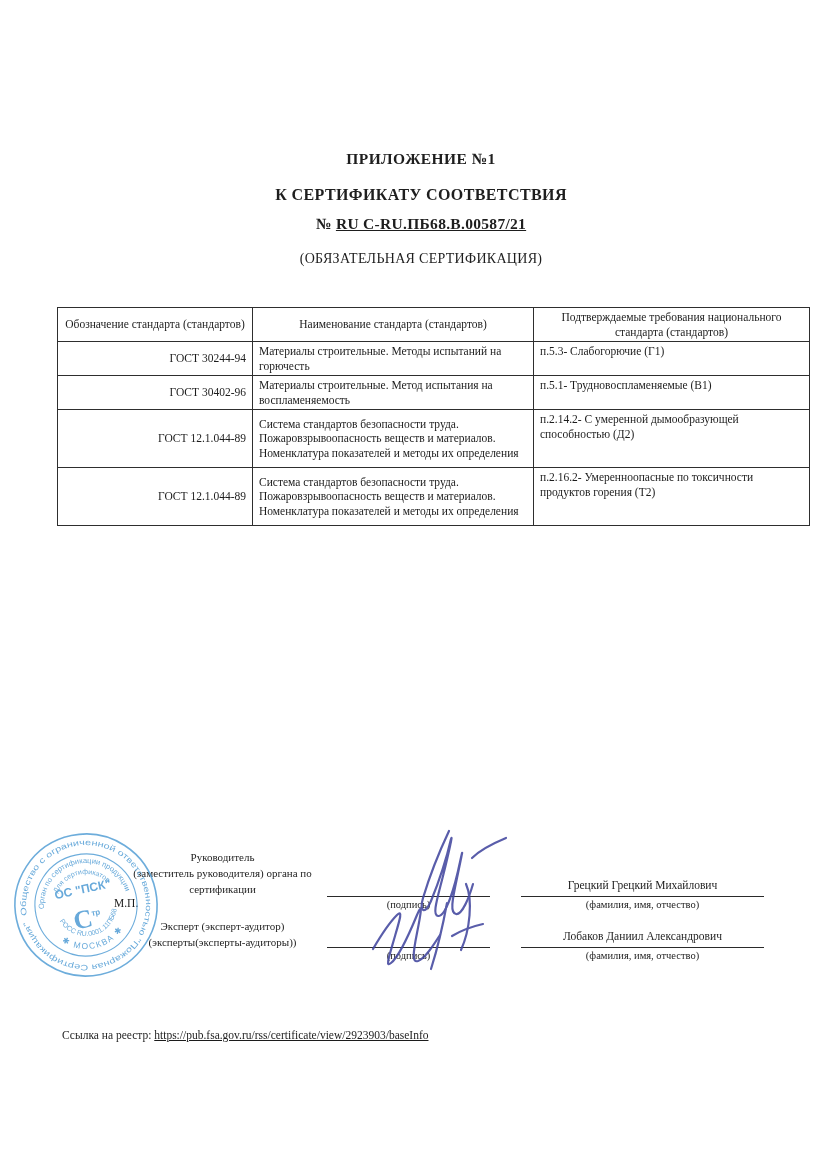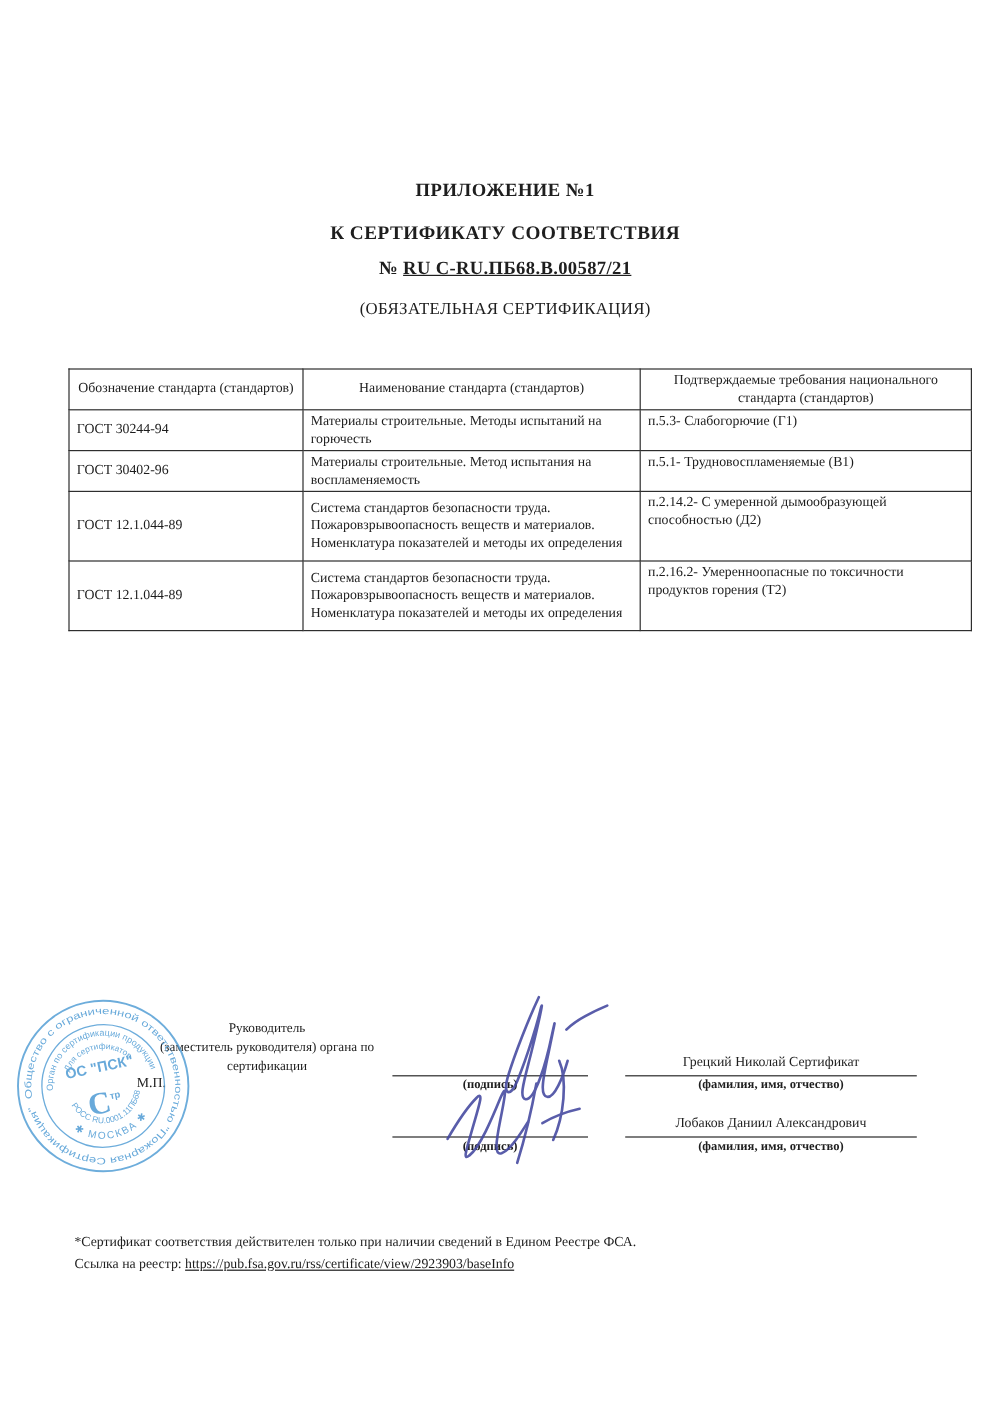--- a/index.html
+++ b/index.html
@@ -20,38 +20,38 @@
   .t4{position:absolute;left:0;top:251px;width:100%;font-size:14px;letter-spacing:.3px;}
   
   .std-table{
     position:absolute;left:57px;top:307px;width:713px;
     border-collapse:collapse;table-layout:fixed;
     font-size:11.5px;line-height:14.5px;color:#1c1c1c;
   }
   .std-table td,.std-table th{
     border:1px solid #2e2e2e;padding:2px 6px;font-weight:normal;
   }
-  .col-a{width:182px;text-align:left;vertical-align:middle;}
+  .col-a{width:182px;text-align:right;vertical-align:middle;}
   .col-b{width:268px;vertical-align:middle;}
   .col-c{width:263px;text-align:left;vertical-align:top;padding-top:3px;}
   .std-table thead th{text-align:center;vertical-align:middle;}
   .rh-head{height:34px;}
   .rh-s{height:31px;}
   .rh-l{height:58px;}
   
   .sig-label{position:absolute;font-size:11px;line-height:16px;text-align:center;}
   .role1{left:95px;top:849px;width:255px;}
   .role2{left:95px;top:918px;width:255px;}
   .mp{position:absolute;left:114px;top:897px;font-size:11.5px;z-index:1;}
   .sig-line{position:absolute;border-bottom:1.2px solid #2a2a2a;height:0;}
   .line-sig1{left:327px;top:896px;width:163px;}
   .line-sig2{left:327px;top:947px;width:163px;}
   .line-name1{left:521px;top:896px;width:243px;}
   .line-name2{left:521px;top:947px;width:243px;}
-  .caption{position:absolute;font-size:10.5px;text-align:center;font-weight:bold;}
+  .caption{position:absolute;font-size:10.5px;text-align:center;}
   .cap-sig1{left:327px;top:899px;width:163px;}
   .cap-sig2{left:327px;top:950px;width:163px;}
   .cap-name1{left:521px;top:899px;width:243px;}
   .cap-name2{left:521px;top:950px;width:243px;}
   .name{position:absolute;font-size:11.5px;text-align:center;}
   .name1{left:521px;top:879px;width:243px;}
   .name2{left:521px;top:930px;width:243px;}
   
   .stamp-svg{position:absolute;left:10px;top:829px;z-index:2;transform:rotate(-12deg);}
   .ink-svg{position:absolute;left:0;top:0;z-index:3;pointer-events:none;}
@@ -104,24 +104,28 @@
   </table>
 
   <div class="mp">М.П.</div>
 
   <div class="sig-label role1">
     <span style="display:block">Руководитель</span>
     <span style="display:block">(заместитель руководителя) органа по</span>
     <span style="display:block">сертификации</span>
   </div>
 
+  <div class="sig-label role2">
+    <span style="display:block">Эксперт (эксперт-аудитор)</span>
+    <span style="display:block">(эксперты(эксперты-аудиторы))</span>
+  </div>
 
   <div class="sig-line line-sig1"></div>
   <div class="caption cap-sig1">(подпись)</div>
-  <div class="name name1">Грецкий Николай Сертификат</div>
+  <div class="name name1">Грецкий Грецкий Михайлович</div>
   <div class="sig-line line-name1"></div>
   <div class="caption cap-name1">(фамилия, имя, отчество)</div>
 
   <div class="sig-line line-sig2"></div>
   <div class="caption cap-sig2">(подпись)</div>
   <div class="name name2">Лобаков Даниил Александрович</div>
   <div class="sig-line line-name2"></div>
   <div class="caption cap-name2">(фамилия, имя, отчество)</div>
 
   <svg class="stamp-svg" width="152" height="152" viewBox="0 0 152 152">
@@ -167,17 +171,16 @@
       </g>
       <g>
         <path d="M 373 949 C 380 937 390 922 397 915 C 403 909 400 919 395 936 C 389 957 385 968 391 963 C 400 956 410 932 417 915 C 423 901 421 913 417 933 C 413 953 412 963 418 961 C 426 958 434 944 440 935"></path>
         <path d="M 447 903 C 443 925 437 950 431 969"></path>
         <path d="M 452 936 C 462 930 474 926 483 924"></path>
       </g>
     </g>
   </svg>
 
   <div class="footer">
-    <div>*Сертификат соответствия действителен только при наличии сведений в Едином Реестре ФСА.</div>
     <div><span>Ссылка на реестр: </span><a href="#">https://pub.fsa.gov.ru/rss/certificate/view/2923903/baseInfo</a></div>
   </div>
 
 </div>
 
 </body></html>

